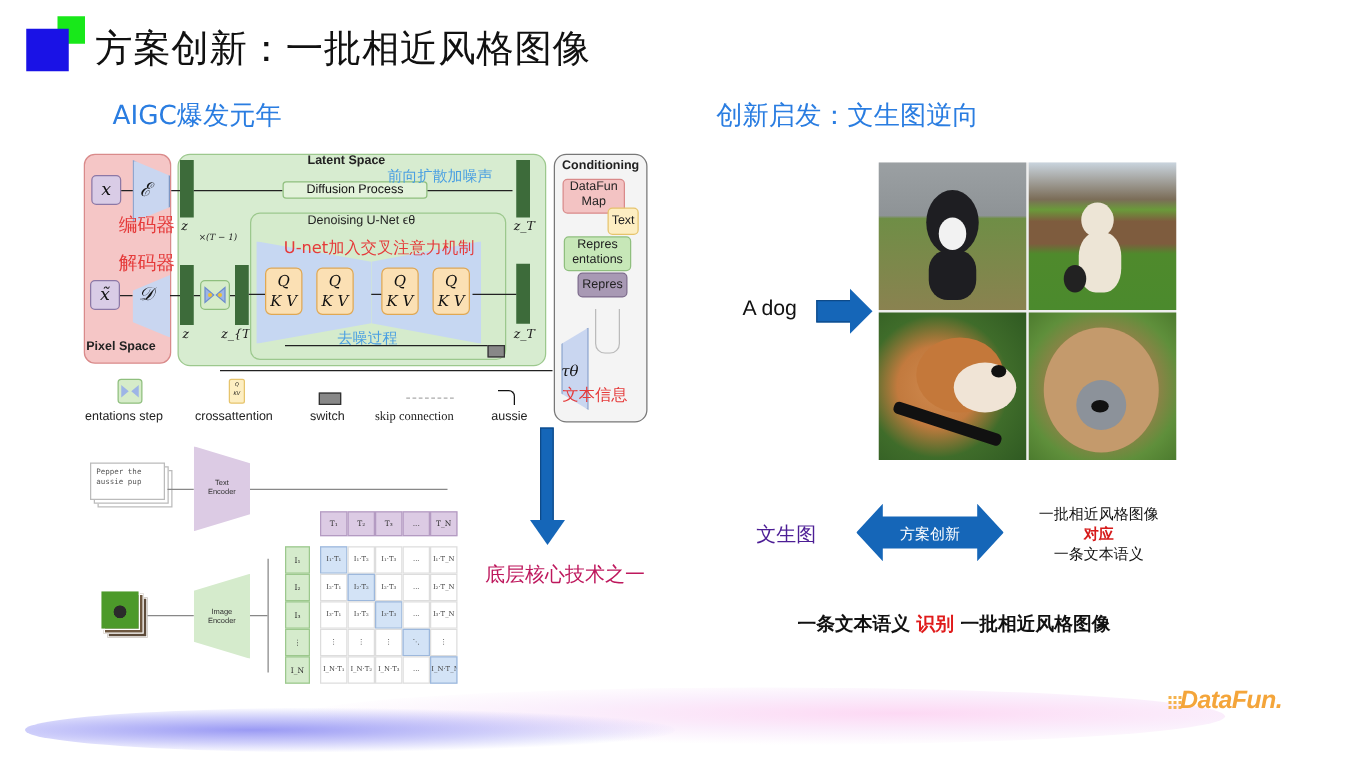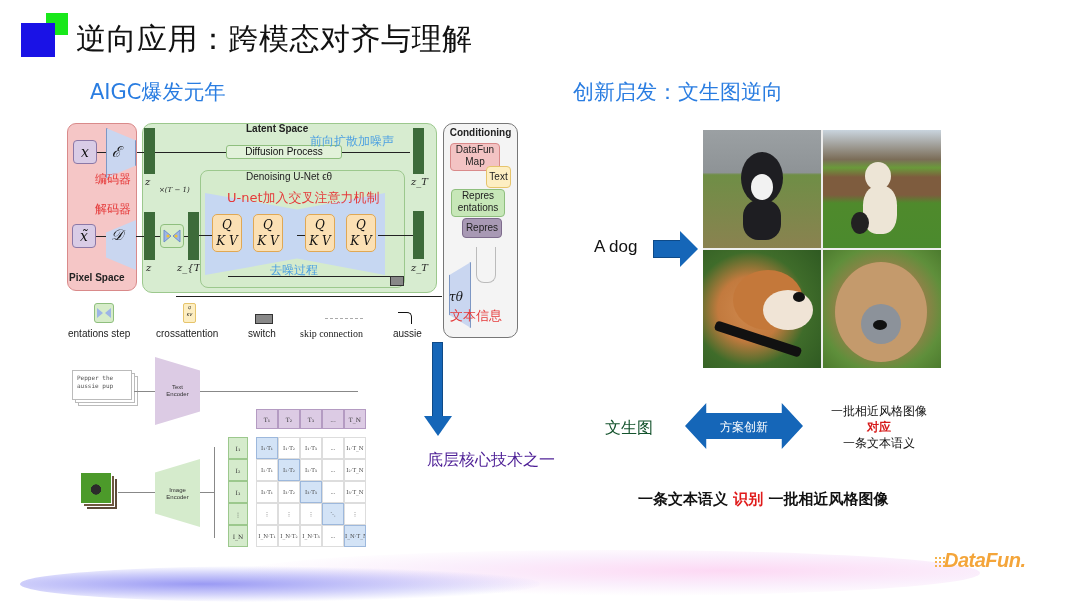--- a/index.html
+++ b/index.html
@@ -19,21 +19,21 @@
   .pixel-space-label { left: 69px; top: 272px; font-size: 10px; font-weight: bold; color: #222; white-space: nowrap; font-family: "Liberation Sans", sans-serif; }
   .latent-space { left: 142px; top: 123px; width: 295px; height: 170px; background: #d7ecd0; border: 1.5px solid #9cc88d; border-radius: 10px; }
   .latent-label { left: 246px; top: 123px; font-size: 10px; font-weight: bold; color: #222; font-family: "Liberation Sans", sans-serif; }
   .cond-box { left: 443px; top: 123px; width: 75px; height: 215px; background: #f4f4f4; border: 1.5px solid #777; border-radius: 10px; }
   .cond-label { left: 443px; top: 127px; width: 75px; text-align: center; font-size: 10px; font-weight: bold; color: #222; font-family: "Liberation Sans", sans-serif; }
 
   .xbox { width: 24px; height: 24px; background: #d9cce6; border: 1.2px solid #8c78a6; border-radius: 4px; font-family: "DejaVu Serif", serif; font-style: italic; font-size: 14px; text-align: center; line-height: 22px; }
   .trap-enc { left: 106px; top: 128px; width: 30px; height: 50px; background: #c9d6f0; border: 1px solid #7d97c4; clip-path: polygon(0 0, 100% 25%, 100% 75%, 0 100%); }
   .trap-dec { left: 106px; top: 220px; width: 30px; height: 50px; background: #c9d6f0; clip-path: polygon(0 25%, 100% 0, 100% 100%, 0 75%); }
   .sym { font-family: "DejaVu Serif", serif; font-style: italic; font-size: 15px; color: #111; }
-  .red-cn { color: #e53a3a; font-size: 12px; white-space: nowrap; }
+  .red-cn { color: #e53a3a; font-size: 15px; white-space: nowrap; }
   .blue-cn { color: #4a9fe2; font-size: 12px; white-space: nowrap; }
   .bar { width: 11px; background: #3d6b3a; }
   .zlab { font-family: "DejaVu Serif", serif; font-style: italic; font-size: 10px; color: #222; white-space: nowrap; }
   .diff-proc { left: 226px; top: 145px; width: 116px; height: 14px; border: 1.2px solid #8fbf7e; border-radius: 3px; background: #e2f2da; font-size: 10px; text-align: center; line-height: 12px; font-family: "Liberation Sans", sans-serif; }
   .hline { height: 1.4px; background: #222; }
   .unet-box { left: 200px; top: 170px; width: 205px; height: 118px; border: 1.2px solid #9cc88d; border-radius: 8px; background: #d5ebcc; }
   .unet-label { left: 246px; top: 171px; font-size: 10px; color: #222; white-space: nowrap; font-family: "Liberation Sans", sans-serif; }
   .unet-left { left: 205px; top: 193px; width: 92px; height: 82px; background: #c6d7f2; clip-path: polygon(0 0, 100% 20%, 100% 80%, 0 100%); }
   .unet-right { left: 297px; top: 193px; width: 88px; height: 82px; background: #c6d7f2; clip-path: polygon(0 20%, 100% 0, 100% 100%, 0 80%); }
   .qkv { width: 30px; height: 38px; background: #fbe0b4; border: 1.2px solid #e0a854; border-radius: 5px; font-family: "DejaVu Serif", serif; font-style: italic; font-size: 12px; text-align: center; line-height: 16px; padding-top: 2px; color: #111; }
@@ -41,21 +41,21 @@
   .switch-icon { left: 390px; top: 276px; width: 14px; height: 10px; background: #888; border: 1px solid #333; }
 
   .cond-item { position: absolute; font-size: 10px; text-align: center; line-height: 12px; color: #222; font-family: "Liberation Sans", sans-serif; border-radius: 4px; }
   .tau { left: 449px; top: 262px; width: 22px; height: 66px; background: #c9d6f0; border: 1px solid #7d97c4; clip-path: polygon(0 20%, 100% 0, 100% 100%, 0 80%); }
 
   .legend-item { font-size: 10px; color: #222; white-space: nowrap; font-family: "Liberation Sans", sans-serif; }
 
   
   .down-shaft { left: 432px; top: 342px; width: 11px; height: 76px; background: #1566b8; border: 1px solid #0e4a88; }
   .down-head { left: 424px; top: 416px; width: 0; height: 0; border-left: 14px solid transparent; border-right: 14px solid transparent; border-top: 20px solid #1566b8; }
-  .core-tech { left: 388px; top: 450px; font-size: 16px; color: #4c1d95; white-space: nowrap; margin-left: 39px; }
+  .core-tech { left: 388px; top: 450px; font-size: 16px; color: #be185d; white-space: nowrap; }
 
   
   .clip-text-card { width: 60px; height: 30px; background: #fff; border: 1px solid #bbb; font-family: "DejaVu Sans Mono", monospace; font-size: 6px; color: #555; padding: 3px 4px; line-height: 8px; }
   .text-enc { left: 155px; top: 357px; width: 45px; height: 68px; background: #dccbe4; clip-path: polygon(0 0, 100% 20%, 100% 80%, 0 100%); }
   .img-enc { left: 155px; top: 459px; width: 45px; height: 68px; background: #d5ebcc; clip-path: polygon(0 20%, 100% 0, 100% 100%, 0 80%); }
   .enc-label { font-size: 6px; color: #333; text-align: center; line-height: 7px; font-family: "Liberation Sans", sans-serif; }
   .tcell { position: absolute; width: 22px; height: 20px; background: #dccbe4; border: 0.8px solid #b49bc2; font-size: 6px; text-align: center; line-height: 19px; font-family: "DejaVu Serif", serif; color: #333; }
   .icell { position: absolute; width: 20px; height: 22px; background: #d5ebcc; border: 0.8px solid #9cc88d; font-size: 6px; text-align: center; line-height: 21px; font-family: "DejaVu Serif", serif; color: #333; }
   .mcell { position: absolute; width: 22px; height: 22px; background: #fff; border: 0.6px solid #ddd; font-size: 5.5px; text-align: center; line-height: 21px; font-family: "DejaVu Serif", serif; color: #444; white-space: nowrap; overflow: hidden; }
   .mcell.diag { background: #d3e3f6; border-color: #9db8dc; }
@@ -67,41 +67,41 @@
   .dog1 { background: linear-gradient(180deg, #9ba0a3 0%, #8e9396 36%, #6f8e46 38%, #8a8250 100%); }
   .dog2 { background: linear-gradient(180deg, #c9d4de 0%, #7b6d58 25%, #6a9a3a 32%, #7e5c3e 40%, #7e5c3e 55%, #4f8a2c 62%, #4b8a2d 100%); }
   .dog3 { background: radial-gradient(circle at 40% 50%, #d0894e 0%, #c27a3e 35%, #3f6c2a 62%, #2f5a22 100%); }
   .dog4 { background: radial-gradient(circle at 50% 50%, #c9a07a 0%, #a97b4f 40%, #5f8f3b 75%, #4c7b2e 100%); }
   .dog-shape { position: absolute; border-radius: 50%; }
 
   .adog { left: 594px; top: 237px; font-size: 17px; color: #111; font-family: "Liberation Sans", sans-serif; }
   .r-arrow-shaft { left: 653px; top: 240px; width: 28px; height: 18px; background: #1566b8; border: 1px solid #0e4a88; }
   .r-arrow-head { left: 680px; top: 231px; width: 0; height: 0; border-top: 18px solid transparent; border-bottom: 18px solid transparent; border-left: 18px solid #1566b8; }
 
-  .wst { left: 605px; top: 418px; font-size: 16px; color: #14532d; }
+  .wst { left: 605px; top: 418px; font-size: 16px; color: #4c1d95; }
   .dbl-arrow { left: 685px; top: 403px; width: 118px; height: 46px; background: #1566b8; clip-path: polygon(0 50%, 18% 0, 18% 22%, 82% 22%, 82% 0, 100% 50%, 82% 100%, 82% 78%, 18% 78%, 18% 100%); }
   .dbl-label { left: 685px; top: 419px; width: 118px; text-align: center; font-size: 12px; color: #fff; }
   .rt1 { left: 824px; top: 403px; width: 110px; text-align: center; font-size: 12px; color: #111; }
   .rt2 { left: 824px; top: 419px; width: 110px; text-align: center; font-size: 12px; color: #d61a1a; font-weight: bold; }
   .rt3 { left: 824px; top: 435px; width: 110px; text-align: center; font-size: 12px; color: #111; }
   .summary { left: 638px; top: 490px; font-size: 15px; font-weight: bold; color: #111; white-space: nowrap; }
   .summary .hl { color: #e01b1b; }
 
   
   .swoosh1 { left: 20px; top: 566px; width: 520px; height: 36px; border-radius: 50%; background: radial-gradient(ellipse at 35% 50%, rgba(120,120,240,0.75) 0%, rgba(150,150,245,0.45) 40%, rgba(255,255,255,0) 72%); }
   .swoosh2 { left: 240px; top: 550px; width: 740px; height: 46px; border-radius: 50%; background: radial-gradient(ellipse at 65% 45%, rgba(250,170,230,0.45) 0%, rgba(240,200,245,0.3) 40%, rgba(255,255,255,0) 72%); }
   .brand { left: 944px; top: 549px; font-size: 20px; font-weight: bold; font-style: italic; color: #f4a53a; font-family: "Liberation Sans", sans-serif; letter-spacing: -0.5px; }
   .brand-dots { left: 934px; top: 556px; width: 12px; height: 12px; background-image: radial-gradient(circle, #f4b24e 1.2px, transparent 1.5px); background-size: 4px 4px; }
 </style>
 </head>
 <body>
 
 <div class="abs logo-green"></div>
 <div class="abs logo-blue"></div>
-<div class="abs page-title">逆向应用：跨模态对齐与理解</div>
+<div class="abs page-title">方案创新：一批相近风格图像</div>
 <div class="abs sub-left">AIGC爆发元年</div>
 <div class="abs sub-right">创新启发：文生图逆向</div>
 
 <div>
   <div class="abs pixel-space"></div>
   <div class="abs pixel-space-label">Pixel Space</div>
   <div class="abs latent-space"></div>
   <div class="abs latent-label">Latent Space</div>
   <div class="abs cond-box"></div>
   <div class="abs cond-label">Conditioning</div>

